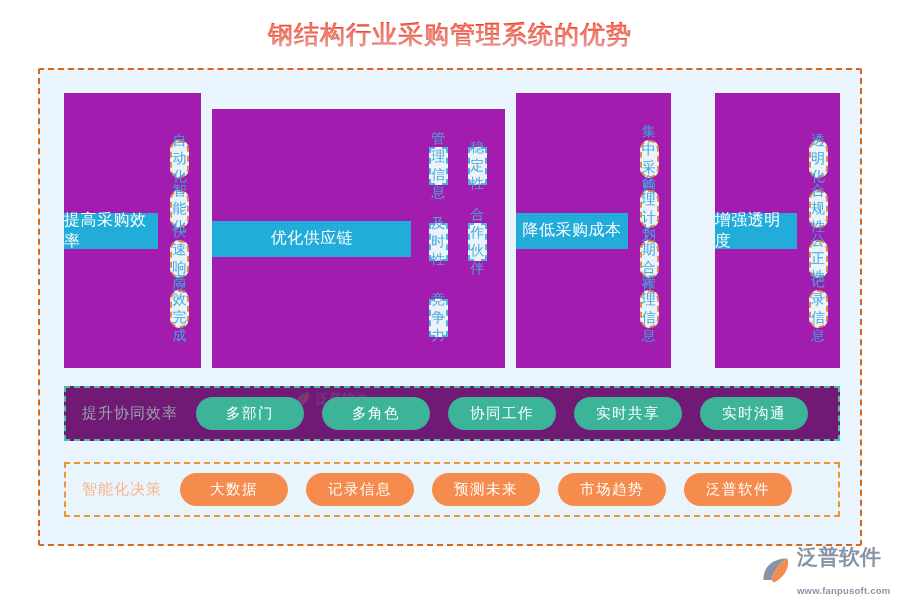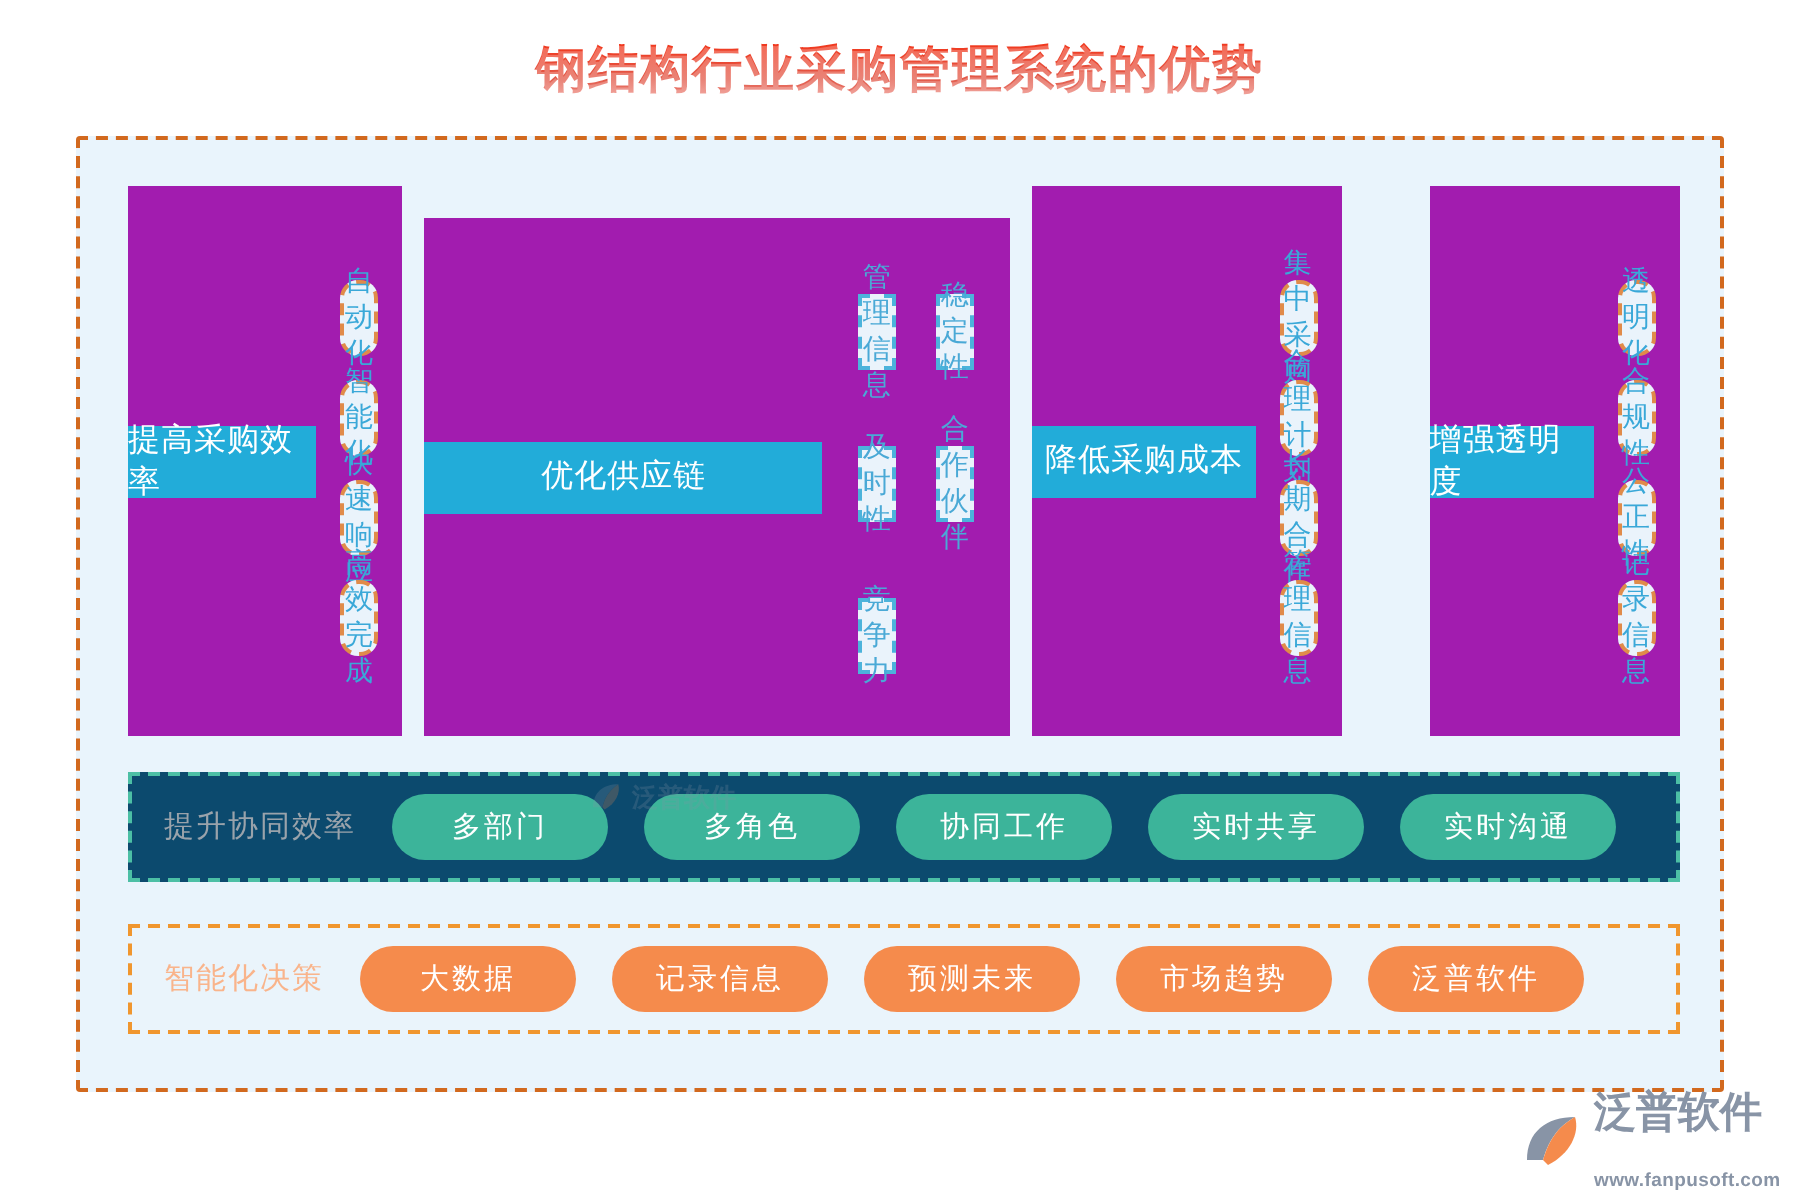--- a/index.html
+++ b/index.html
@@ -128,21 +128,21 @@
     height: 55px;
     box-sizing: border-box;
     display: flex;
     align-items: center;
     padding-left: 16px;
     gap: 18px;
   }
   .band-teal {
     top: 316px;
     border: 2px dashed #4cbfa5;
-    background: #0c4a6e;
+    background: #701a75;
   }
   .band-orange {
     top: 392px;
     border: 2px dashed #f0962e;
     background: #eaf4fb;
   }
   .band-label {
     font-size: 15px;
     letter-spacing: 1px;
     white-space: nowrap;

